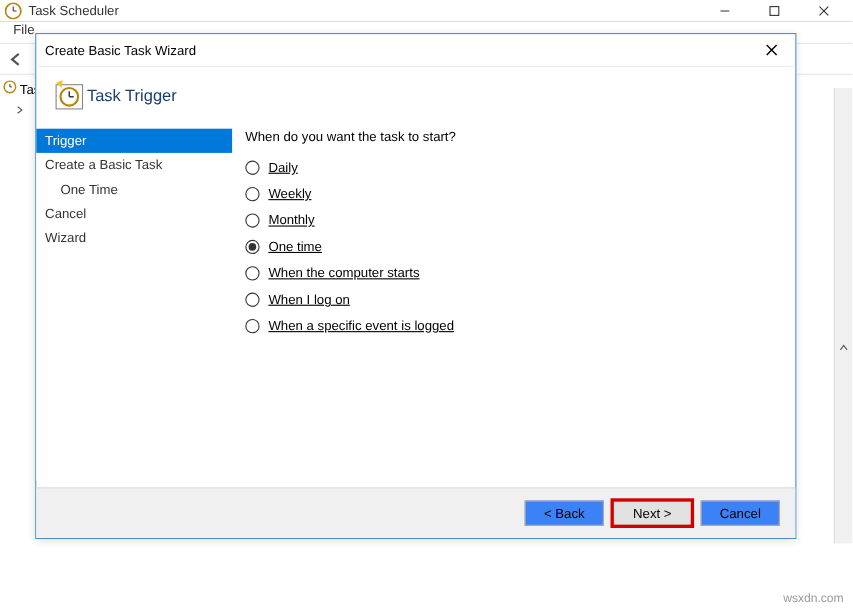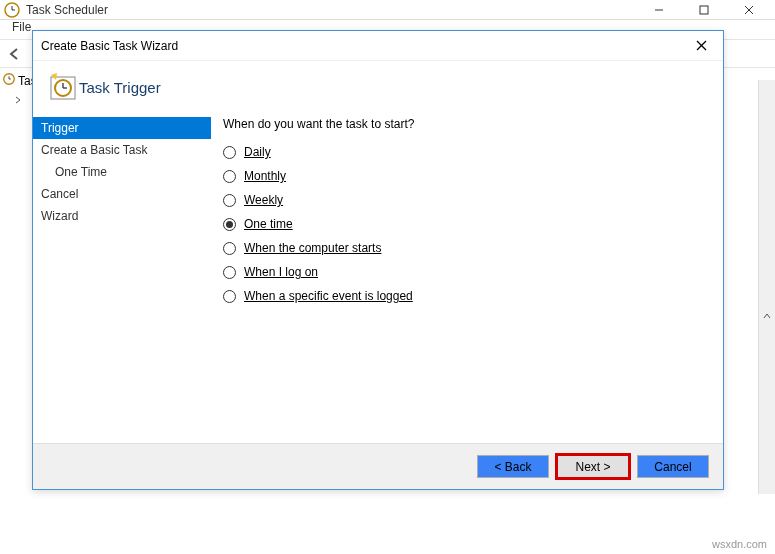--- a/index.html
+++ b/index.html
@@ -162,25 +162,25 @@
 
     <div class="wizard-content">
       <div class="question">When do you want the task to start?</div>
       <div class="radiogroup">
         <label class="radio-row">
             <span class="radio"></span>
             <span>Daily</span>
           </label>
         <label class="radio-row">
             <span class="radio"></span>
+            <span>Weekly</span>
+          </label>
+        <label class="radio-row">
+            <span class="radio"></span>
             <span>Monthly</span>
-          </label>
-        <label class="radio-row">
-            <span class="radio"></span>
-            <span>Weekly</span>
           </label>
         <label class="radio-row">
             <span class="radio checked"></span>
             <span>One time</span>
           </label>
         <label class="radio-row">
             <span class="radio"></span>
             <span>When the computer starts</span>
           </label>
         <label class="radio-row">

